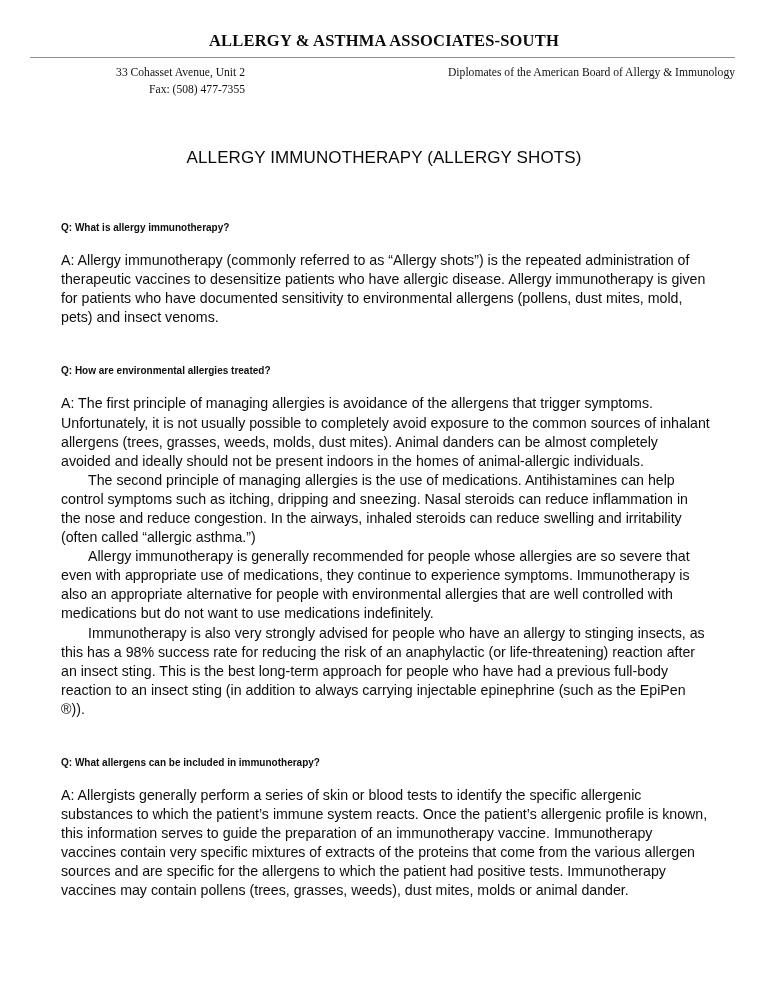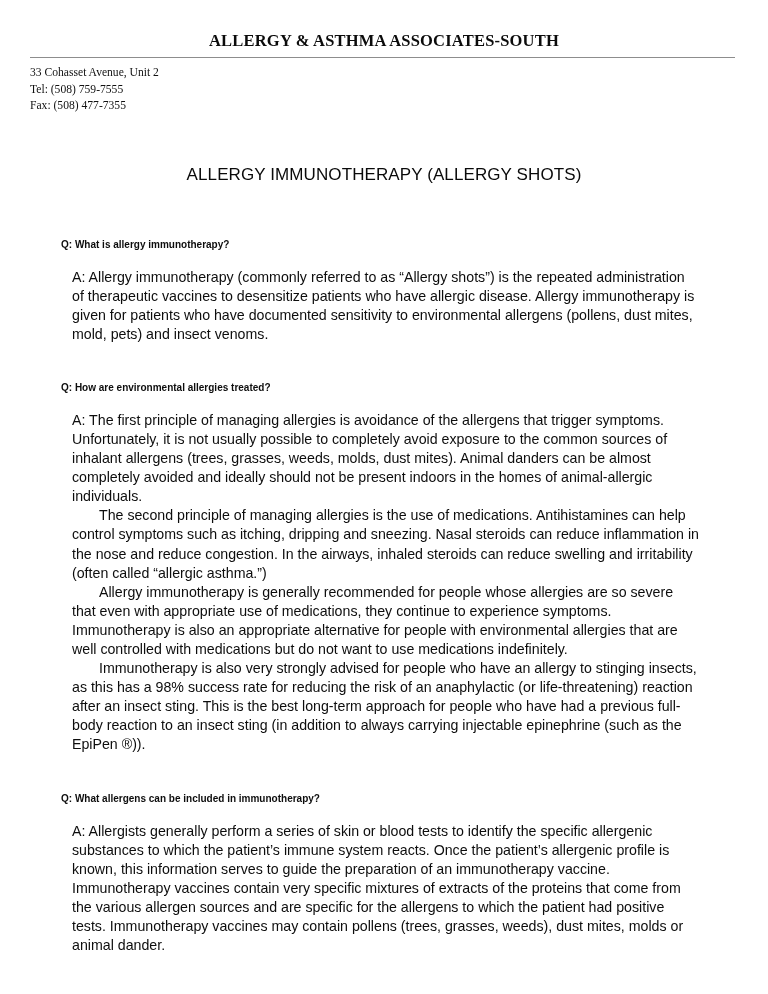--- a/index.html
+++ b/index.html
@@ -62,20 +62,21 @@
     text-align: center;
     padding-top: 0px;
   }
   .contact-col-right {
     width: 170px;
     flex: 0 0 170px;
     text-align: left;
   }
   .contact-line {
     white-space: nowrap;
+    text-align: right;
   }
 
   
   .doc-title {
     text-align: center;
     font-family: "Liberation Sans", sans-serif;
     font-weight: normal;
     font-size: 17px;
     letter-spacing: 0.1px;
     margin-top: 50px;
@@ -100,21 +101,21 @@
   }
 
   .question {
     font-weight: bold;
     font-size: 10px;
     line-height: 1.3;
     margin: 0 0 17px 0;
   }
 
   .answer {
-    margin: 11px;
+    margin: 0;
     text-align: left;
   }
   .answer p {
     margin: 0;
   }
   .answer p.indented {
     text-indent: 27px;
   }
 </style>
 </head>
@@ -125,24 +126,26 @@
   <div class="letterhead">
 
     <div class="practice-name">ALLERGY &amp; ASTHMA ASSOCIATES-SOUTH</div>
 
     <hr class="letterhead-rule">
 
     <div class="contact-row">
 
       <div class="contact-col-left">
         <div class="contact-line">33 Cohasset Avenue, Unit 2</div>
-        <div class="contact-line">Tel: (508) 759-7555</div>
         <div class="contact-line">Fax: (508) 477-7355</div>
       </div>
 
+      <div class="contact-col-center">
+        <div class="contact-line">Diplomates of the American Board of Allergy &amp; Immunology</div>
+      </div>
 
 
     </div>
   </div>
 
   <div class="doc-title">ALLERGY IMMUNOTHERAPY (ALLERGY SHOTS)</div>
 
   <div class="content">
 
     <div class="qa-block first">

